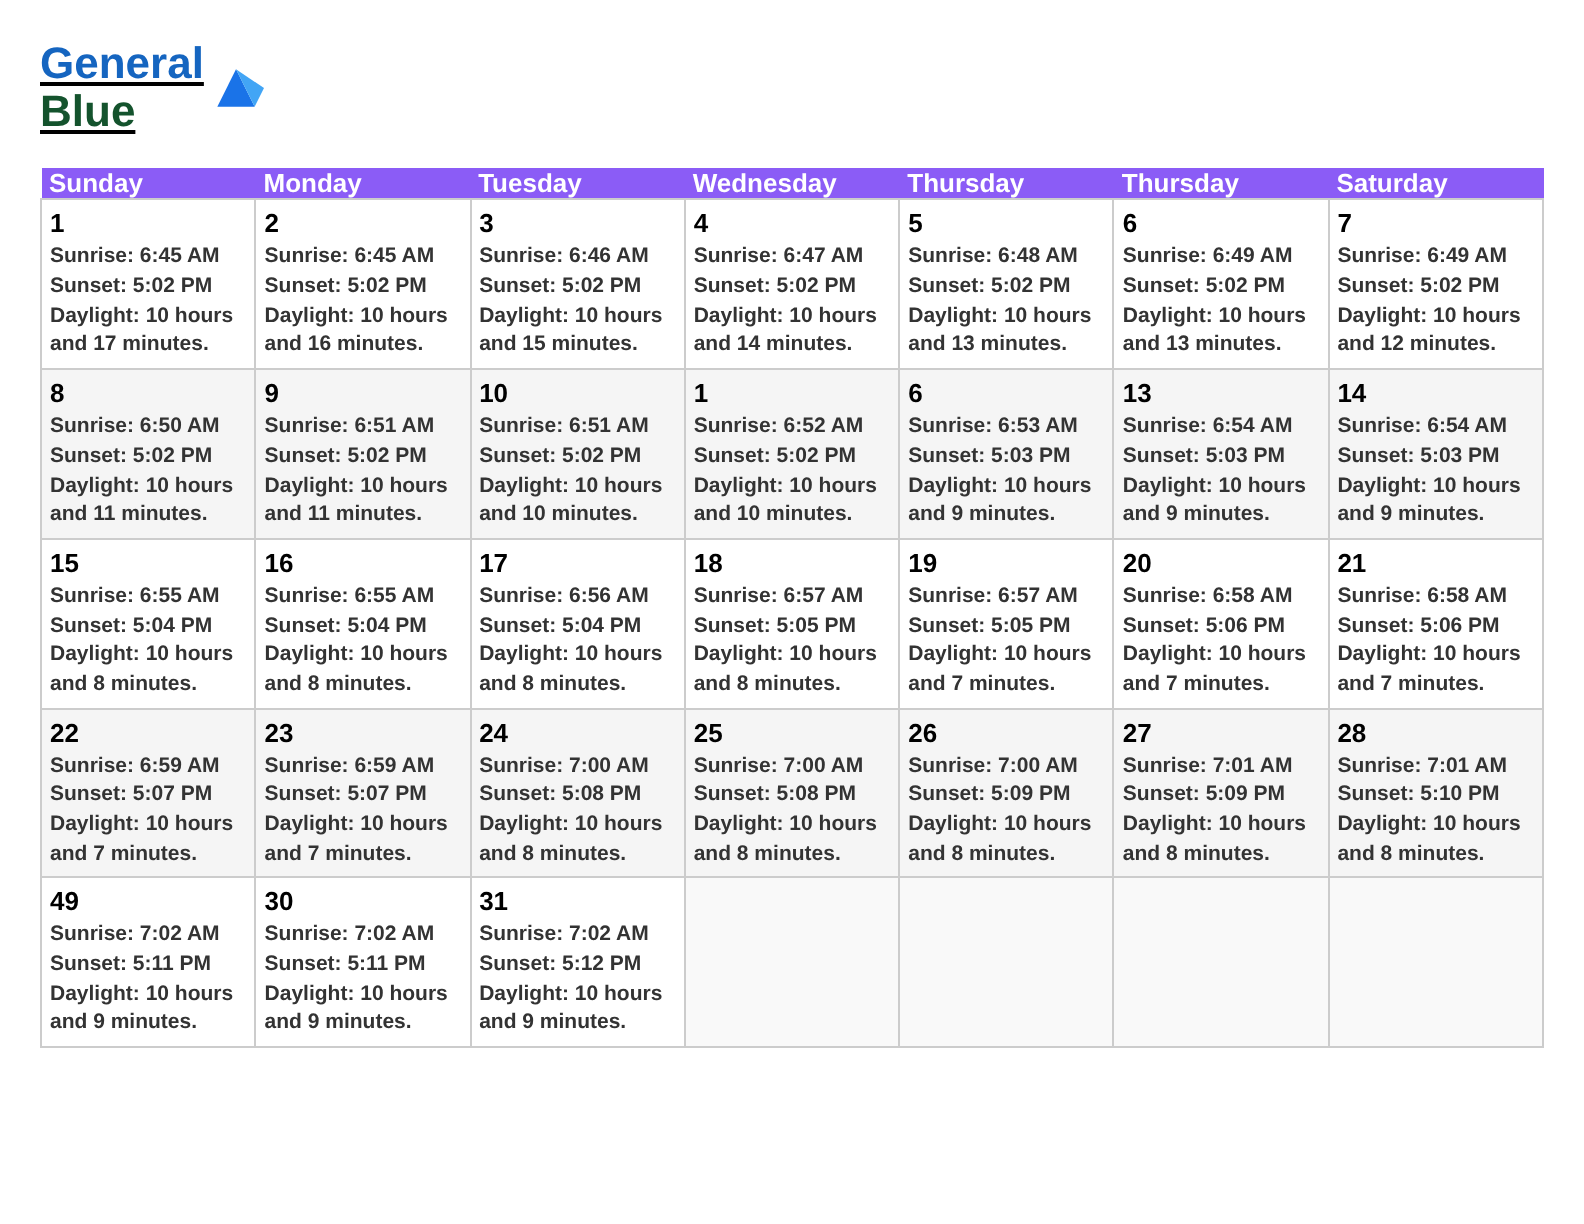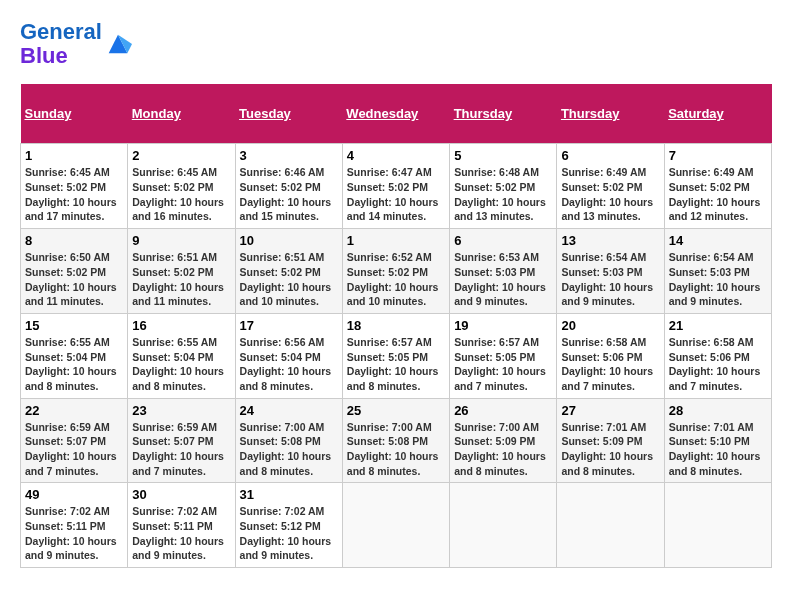--- a/index.html
+++ b/index.html
@@ -12,20 +12,21 @@
     }
     .header {
       display: flex;
       justify-content: space-between;
       align-items: flex-start;
       margin-bottom: 16px;
     }
     .logo {
       display: flex;
       align-items: center;
+      text-decoration: underline;
     }
     .logo-text {
       font-size: 22px;
       font-weight: bold;
       color: #333;
       line-height: 1.1;
     }
     .logo-text span {
       color: #1565c0;
     }
@@ -45,27 +46,26 @@
     .location {
       font-size: 16px;
       color: #555;
     }
     table {
       width: 100%;
       border-collapse: collapse;
       font-size: 11px;
     }
     thead tr th {
-      background-color: #be185d;
+      background-color: #8b5cf6;
       color: #fff;
-      padding: 22px 4px;
+      padding: 0 4px;
       text-align: left;
       font-size: 13px;
       font-weight: bold;
-      text-decoration: underline;
     }
     tbody tr td {
       border: 1px solid #ccc;
       vertical-align: top;
       padding: 4px;
       width: 14.28%;
       min-height: 70px;
       background: #fff;
     }
     tbody tr:nth-child(even) td {
@@ -88,21 +88,21 @@
     }
   </style>
 </head>
 <body>
 
 <div class="header">
   <div class="logo">
     <div>
       <div class="logo-text">
         <span>General</span><br>
-        <span style="color:#6d28d9;margin-top:11px;">Blue</span>
+        <span style="color:#14532d;margin-top:11px;">Blue</span>
       </div>
     </div>
     <svg class="logo-icon" viewBox="0 0 30 30" xmlns="http://www.w3.org/2000/svg">
       <polygon points="5,25 15,5 25,25" fill="#1a73e8"></polygon>
       <polygon points="15,5 25,25 30,15" fill="#42a5f5"></polygon>
     </svg>
   </div>
   <div class="title-block">
     <div class="month-title"></div>
     <div class="location"></div>

